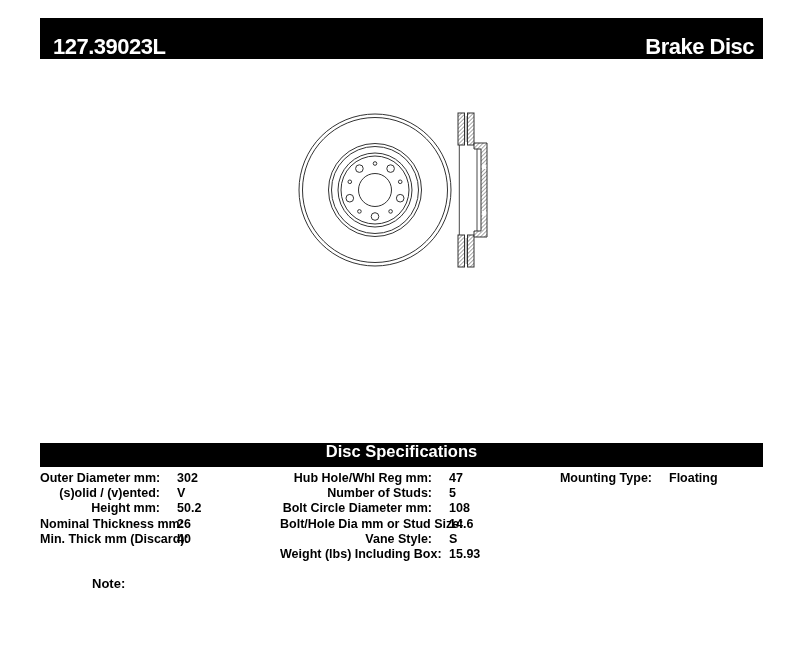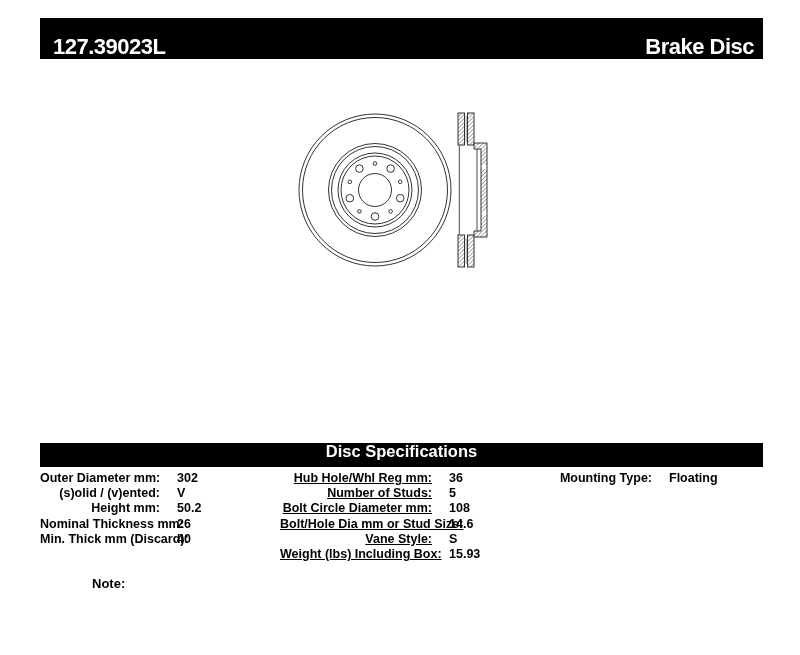--- a/index.html
+++ b/index.html
@@ -37,21 +37,21 @@
     font-size:16.5px;font-weight:bold;line-height:1;
   }
   
   .spec-col{position:absolute;top:471px;}
   .spec-col.col1{left:40px;}
   .spec-col.col2{left:280px;}
   .spec-col.col3{left:545px;}
   .spec-row{display:flex;line-height:15.2px;font-size:12.5px;font-weight:bold;}
   .spec-label{display:inline-block;text-align:right;white-space:pre;}
   .col1 .spec-label{width:120px;}
-  .col2 .spec-label{width:152px;text-decoration:underline;}
+  .col2 .spec-label{width:152px;}
   .col3 .spec-label{width:107px;}
   .spec-value{margin-left:17px;white-space:pre;}
   
   .note{
     position:absolute;left:92px;top:576px;
     font-size:13px;font-weight:bold;
   }
 </style>
 </head>
 <body>
@@ -141,21 +141,21 @@
     </div>
     <div class="spec-row">
       <span class="spec-label">Min. Thick mm (Discard):</span>
       <span class="spec-value">40</span>
     </div>
   </div>
 
   <div class="spec-col col2">
     <div class="spec-row">
       <span class="spec-label">Hub Hole/Whl Reg mm:</span>
-      <span class="spec-value">36</span>
+      <span class="spec-value">47</span>
     </div>
     <div class="spec-row">
       <span class="spec-label">Number of Studs:</span>
       <span class="spec-value">5</span>
     </div>
     <div class="spec-row">
       <span class="spec-label">Bolt Circle Diameter mm:</span>
       <span class="spec-value">108</span>
     </div>
     <div class="spec-row">

